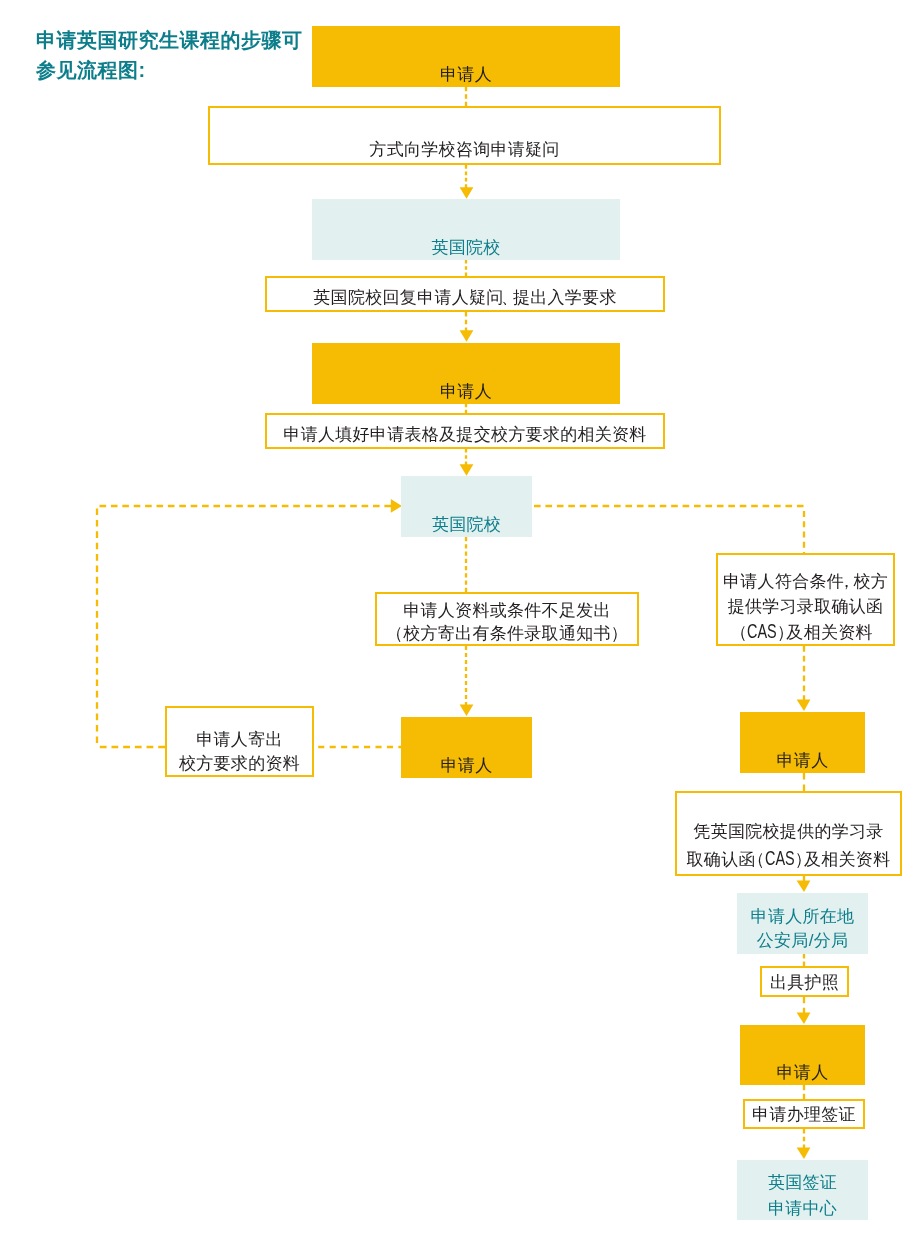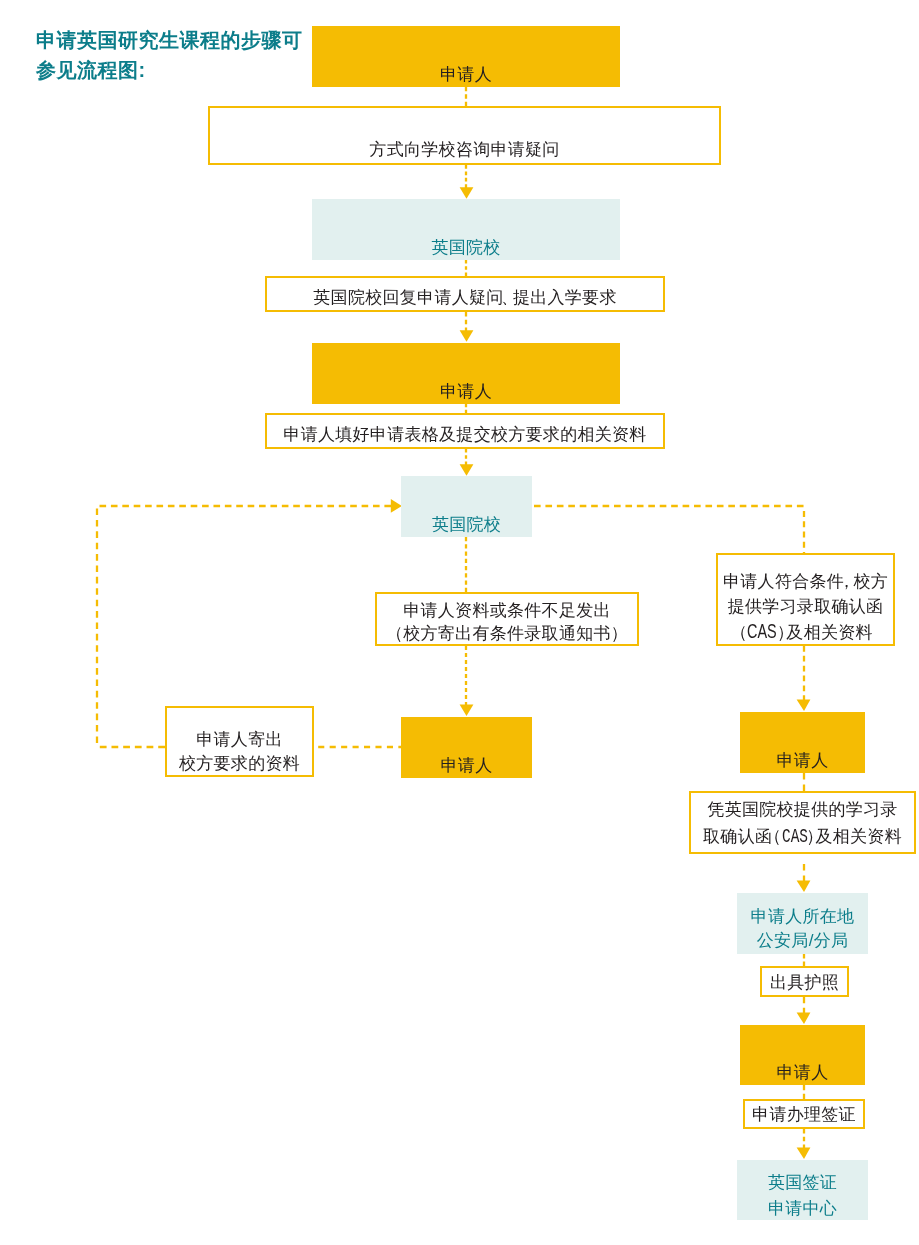--- a/index.html
+++ b/index.html
@@ -45,21 +45,21 @@
   #nd6  { left:265px; top:413px;  width:400px; height:36px; }
   #nd7  { left:401px; top:476px;  width:131px; height:61px; }
   #nd8  { left:331px; top:592px;  width:264px; height:54px; line-height:23px;margin-left:44px; }
   #nd8 .txt { top:1px; }
   #nd9  { left:716px; top:553px;  width:179px; height:93px; line-height:25px; }
   #nd9 .txt { top:1px; }
   #nd10 { left:165px; top:706px;  width:149px; height:71px; line-height:24px; }
   #nd10 .txt { top:1px; }
   #nd11 { left:401px; top:717px;  width:131px; height:61px; }
   #nd12 { left:740px; top:712px;  width:125px; height:61px; }
-  #nd13 { left:689px; top:791px;  width:227px; height:63px; line-height:26px;font-family:Liberation Mono, monospace; }
+  #nd13 { left:675px; top:791px;  width:227px; height:85px; line-height:26px; }
   #nd14 { left:737px; top:893px;  width:131px; height:61px; line-height:24px; }
   #nd15 { left:760px; top:966px;  width:89px;  height:31px; }
   #nd16 { left:740px; top:1025px; width:125px; height:60px; }
   #nd17 { left:743px; top:1099px; width:122px; height:30px; }
   #nd18 { left:737px; top:1160px; width:131px; height:60px; line-height:26px; }
   #nd18 .txt { top:2px; }
 </style>
 </head>
 <body>
 

